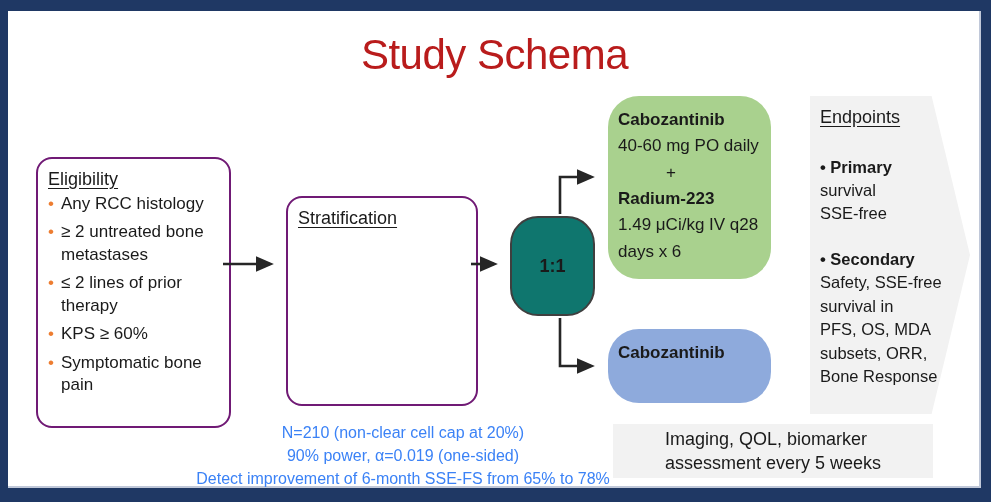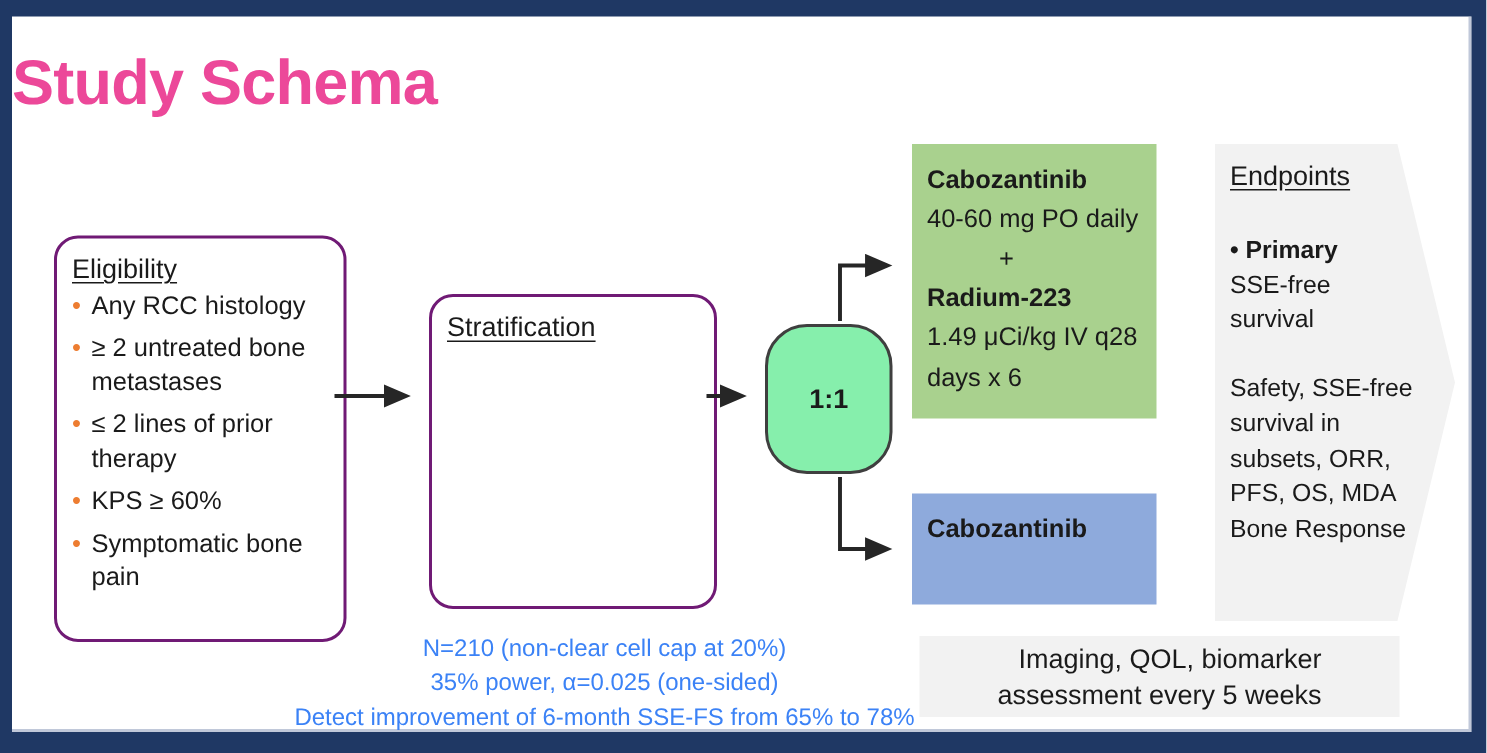--- a/index.html
+++ b/index.html
@@ -2,46 +2,46 @@
 <html><head>
 <meta charset="utf-8">
 <style>
   html,body{margin:0;padding:0;background:#fff;}
   body{font-family:"Liberation Sans",sans-serif;color:#1a1a1a;}
   .frame{position:relative;width:991px;height:502px;box-sizing:border-box;
          background:#ffffff;border-style:solid;border-color:#1F3864;
          border-width:11px 10px 14px 8px;overflow:hidden;
          box-shadow:inset -2px -2px 0 rgba(140,155,185,.55);}
   .abs{position:absolute;box-sizing:border-box;}
-  .title{left:0;right:0;top:20px;font-size:42px;font-weight:bold;
-         letter-spacing:-0.5px;color:#ec4899;}
+  .title{left:0;right:0;top:20px;text-align:center;font-size:42px;font-weight:normal;
+         letter-spacing:-0.5px;color:#b91c1c;}
   .rbox{border:2px solid #701a75;border-radius:16px;background:#fff;overflow:hidden;}
   .box-head{font-weight:normal;text-decoration:underline;text-underline-offset:3px;
             font-size:18px;margin:0 0 3px 0;}
   ul.blist{list-style:none;margin:0;padding:0;}
   ul.blist li{position:relative;padding-left:13px;font-size:17px;line-height:1.32;
               margin-bottom:6px;}
   ul.blist li::before{content:"•";position:absolute;left:0;top:0;color:#ED7D31;}
   .elig{left:28px;top:146px;width:195px;height:271px;padding:10px 6px 6px 10px;}
   .strat{left:278px;top:185px;width:192px;height:210px;padding:10px 6px 6px 10px;}
   .rand{left:502px;top:205px;width:85px;height:100px;border:2px solid #3F3F3F;
-        border-radius:28px;background:#86efac;display:flex;align-items:center;
+        border-radius:28px;background:#0f766e;display:flex;align-items:center;
         justify-content:center;font-size:18px;font-weight:600;}
-  .arm{left:600px;width:163px;padding:11px 10px;font-size:17px;line-height:1.55;}
+  .arm{left:600px;width:163px;padding:11px 10px;font-size:17px;line-height:1.55;border-radius:31px;}
   .arm-exp{top:85px;height:183px;}
   .arm-ctl{top:318px;height:74px;line-height:1.32;padding-top:13px;}
   .bold{font-weight:bold;}
   .plus-line{padding-left:48px;}
   .endpoints{left:802px;top:85px;width:160px;height:318px;padding:9px 26px 8px 10px;
              clip-path:polygon(0 0,76% 0,100% 50%,76% 100%,0 100%);
              font-size:16.5px;line-height:1.42;}
   .ep-gap{height:22px;}
   .assess{left:605px;top:413px;width:320px;height:54px;display:flex;flex-direction:column;
           align-items:center;justify-content:center;font-size:18px;line-height:1.35;
-          text-align:right;}
+          text-align:left;}
   .stats{left:160px;top:410px;width:470px;text-align:center;font-size:16px;
          line-height:1.45;color:#3b82f6;}
   svg.overlay{position:absolute;left:0;top:0;pointer-events:none;}
 </style>
 </head>
 <body>
 
 <div class="frame">
 
   <div class="abs title">Study Schema</div>
@@ -75,43 +75,44 @@
 
   <div class="abs arm arm-ctl" style="background-color: rgb(142, 170, 220);">
     <div class="bold">Cabozantinib</div>
   </div>
 
   <div class="abs endpoints" style="background-color: rgb(242, 242, 242);">
     <div class="box-head">Endpoints</div>
     <div class="ep-gap"></div>
     <div class="bold">• Primary</div>
     <div>
+        <div>survival</div>
         <div>SSE-free</div>
-        <div>survival</div>
       </div>
     <div class="ep-gap"></div>
+    <div class="bold">• Secondary</div>
     <div>
         <div>Safety, SSE-free</div>
         <div>survival in</div>
+        <div>PFS, OS, MDA</div>
         <div>subsets, ORR,</div>
-        <div>PFS, OS, MDA</div>
         <div>Bone Response</div>
       </div>
   </div>
 
   <div class="abs assess" style="background-color: rgb(242, 242, 242);">
     <div>
         <div>Imaging, QOL, biomarker</div>
         <div>assessment every 5 weeks</div>
       </div>
   </div>
 
   <div class="abs stats">
       <div>N=210 (non-clear cell cap at 20%)</div>
-      <div>35% power, α=0.025 (one-sided)</div>
+      <div>90% power, α=0.019 (one-sided)</div>
       <div>Detect improvement of 6-month SSE-FS from 65% to 78%</div>
     </div>
 
   <svg class="overlay" width="991" height="502" viewBox="0 0 991 502">
     <defs>
       <marker id="arrow" markerWidth="8" markerHeight="7" refX="5.5" refY="3" orient="auto">
         <path d="M0,0 L7,3 L0,6 z" fill="#262626"></path>
       </marker>
     </defs>
     <path d="M215 253 H262" stroke="#262626" stroke-width="2.6" fill="none" marker-end="url(#arrow)"></path>

